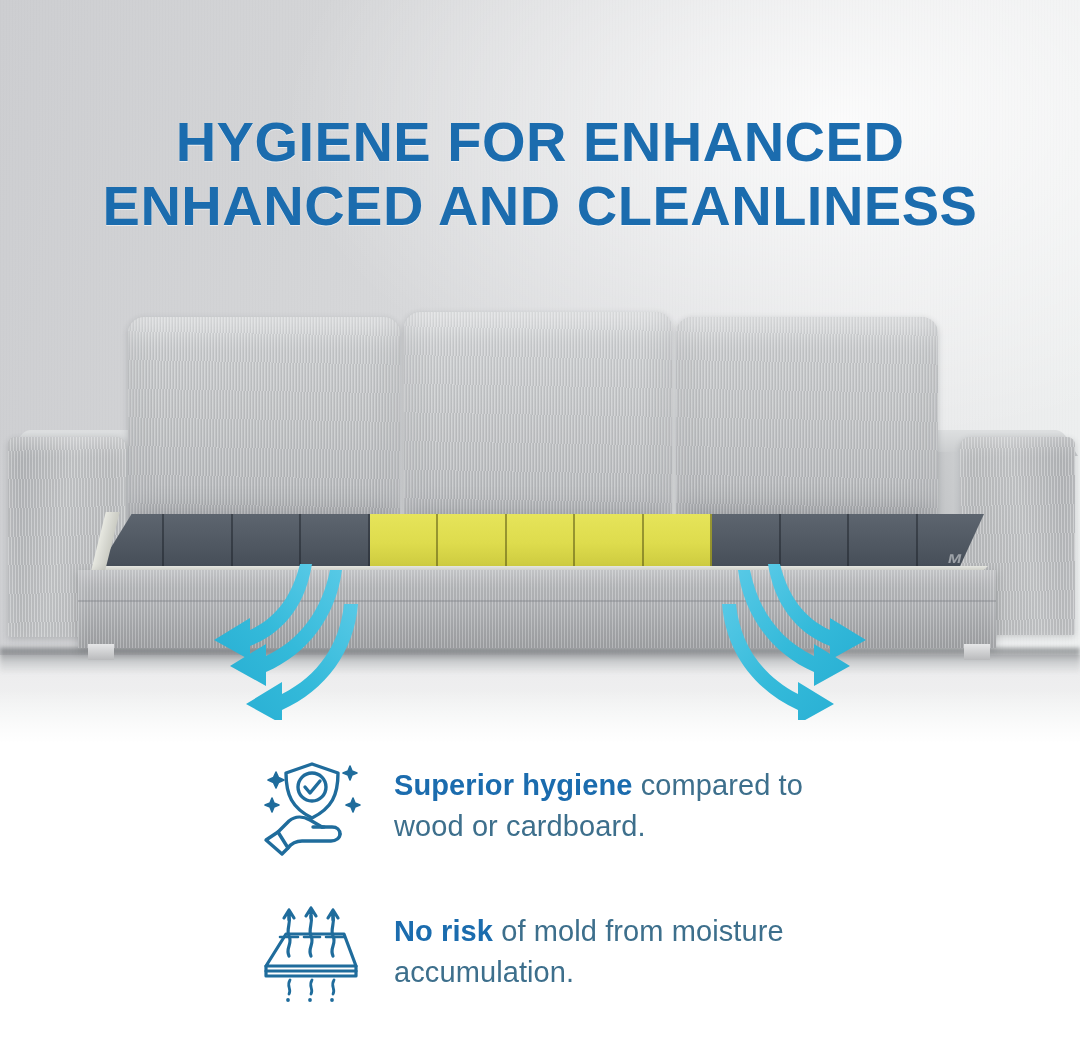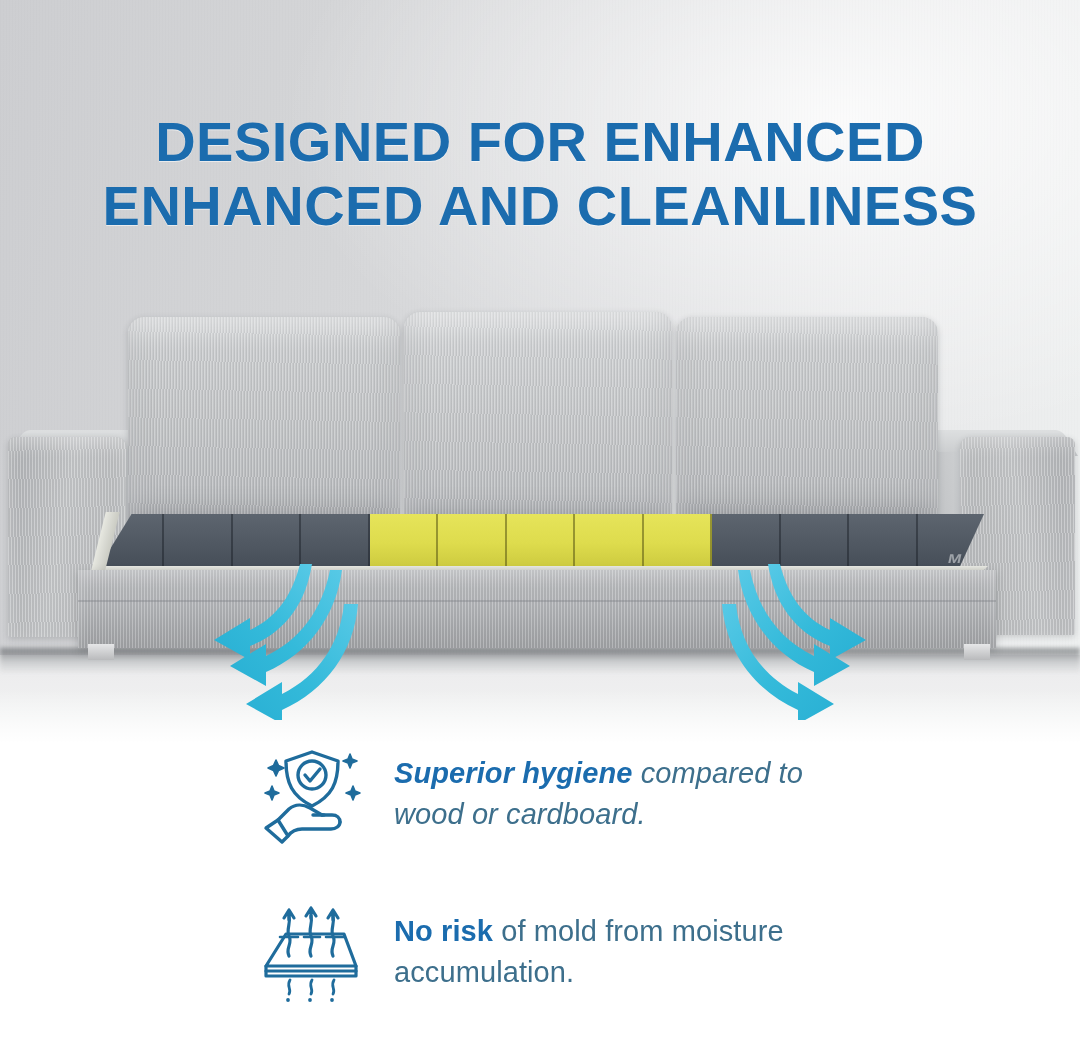--- a/index.html
+++ b/index.html
@@ -225,21 +225,21 @@
     height: 310px;
     background: #ffffff;
   }
   .feature {
     position: absolute;
     display: flex;
     align-items: center;
     gap: 28px;
     left: 258px;
   }
-  .feature-1 { top: 0; font-style: italic; }
+  .feature-1 { top: 12px; }
   .feature-2 { top: 158px; }
   .feature-icon {
     width: 108px;
     height: 104px;
     flex: 0 0 108px;
   }
   .feature-text {
     font-family: "Liberation Sans", sans-serif;
     font-size: 29px;
     line-height: 41px;
@@ -343,21 +343,21 @@
         <g>
           <path d="M736 44 C 740 84, 762 116, 798 134 L 798 122 L 834 144 L 798 164 L 798 150 C 754 130, 726 92, 722 44 Z"></path>
         </g>
       </g>
     </svg>
 
     <div class="scene-fade"></div>
   </div>
 
   <h1 class="headline">
-    <span>DESIGNED FOR ENHANCED</span>
+    <span>HYGIENE FOR ENHANCED</span>
     <span>ENHANCED AND CLEANLINESS</span>
   </h1>
 
   <div class="features">
 
     <div class="feature feature-1">
       <svg class="feature-icon" viewBox="0 0 108 104" fill="none" stroke="#1f6c9c" stroke-width="3.4" stroke-linecap="round" stroke-linejoin="round">
 
         <path d="M54 10 L80 19 C80 41, 74 54, 54 64 C34 54, 28 41, 28 19 Z"></path>
 

